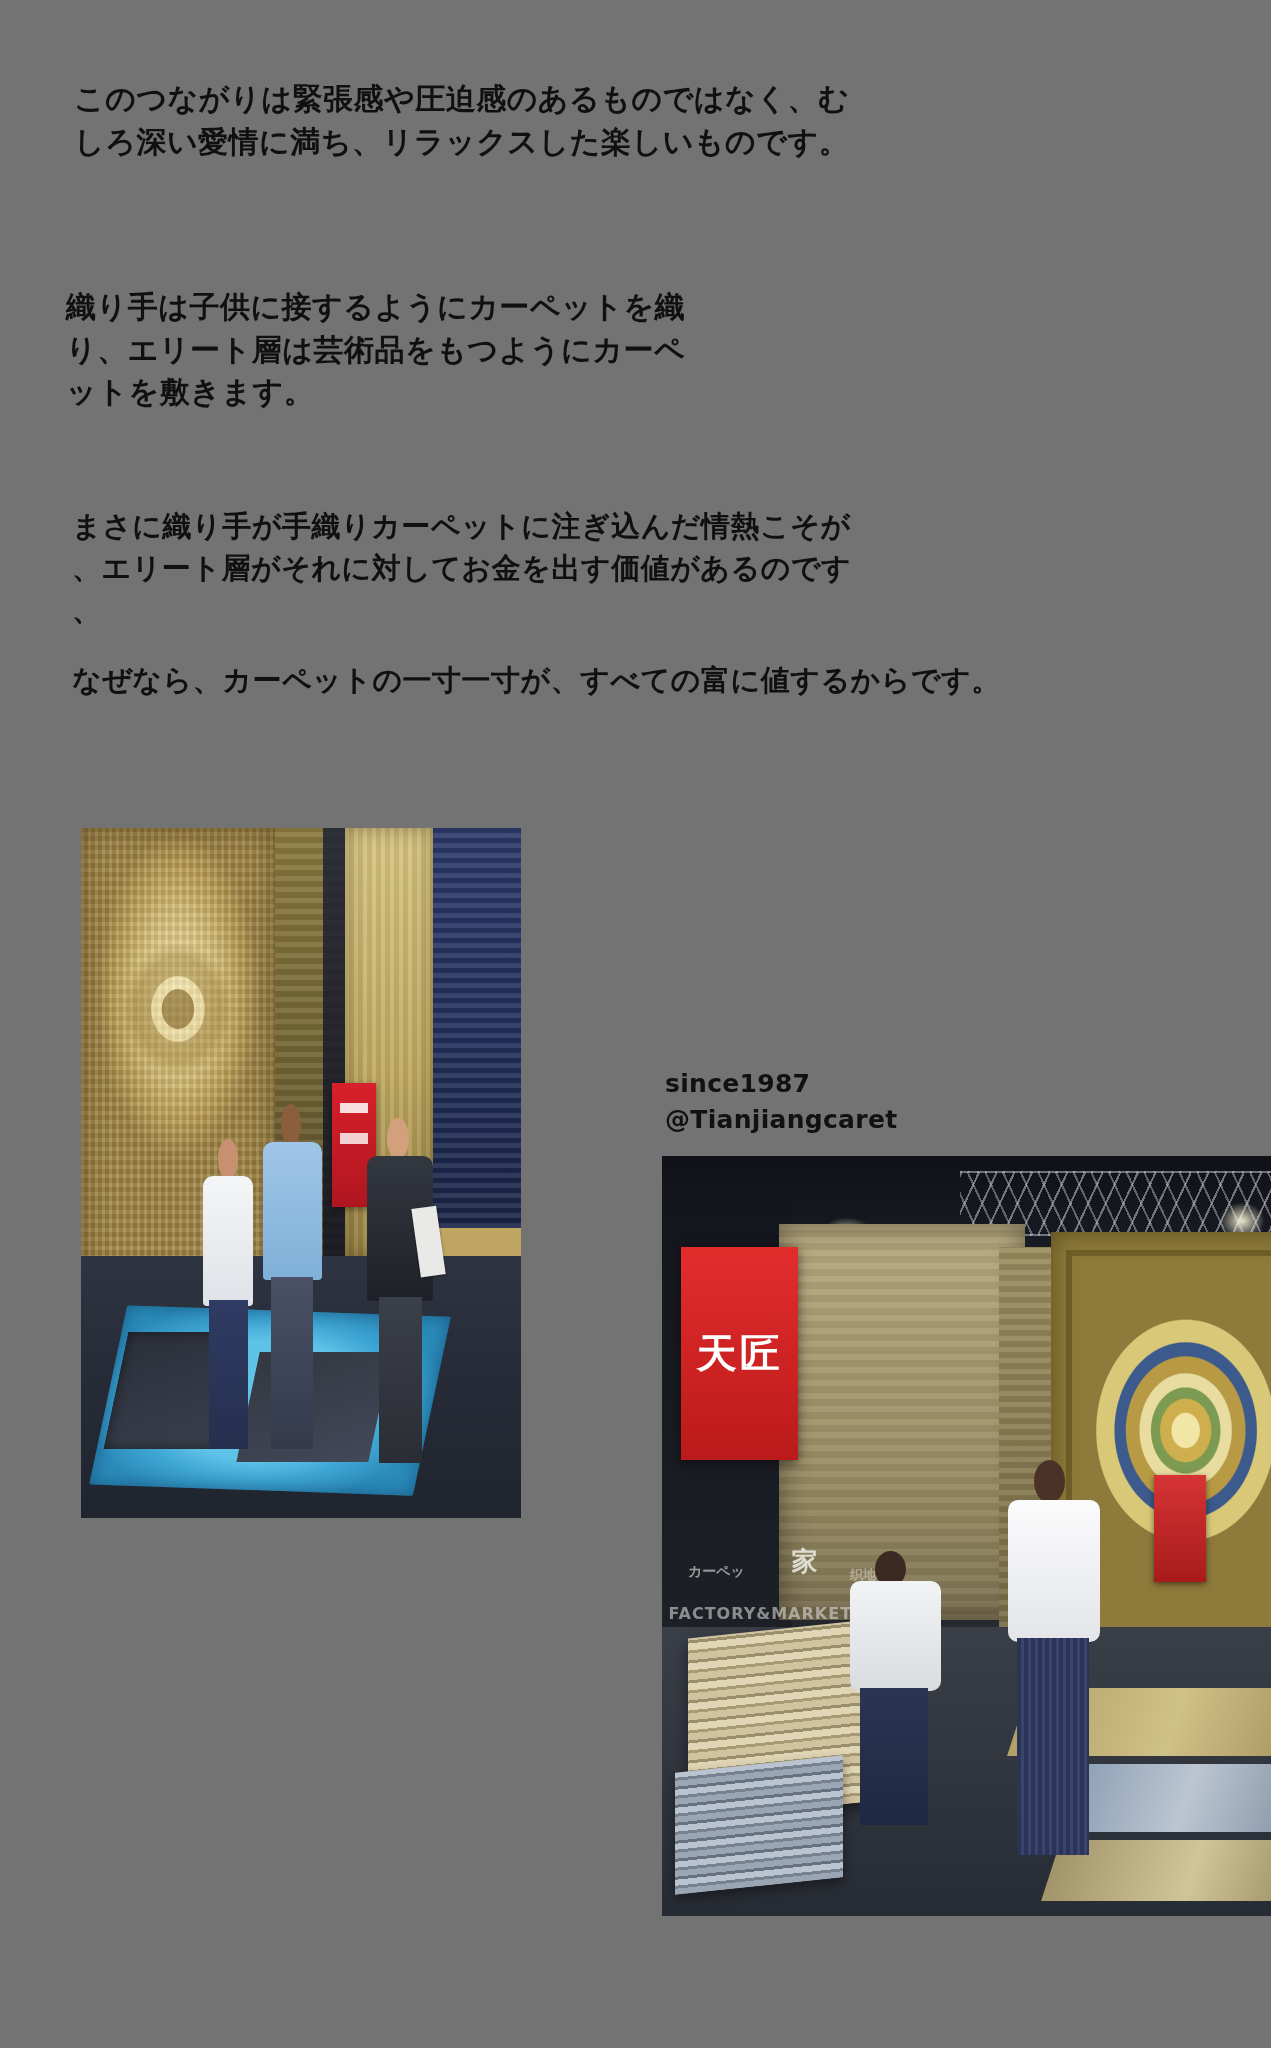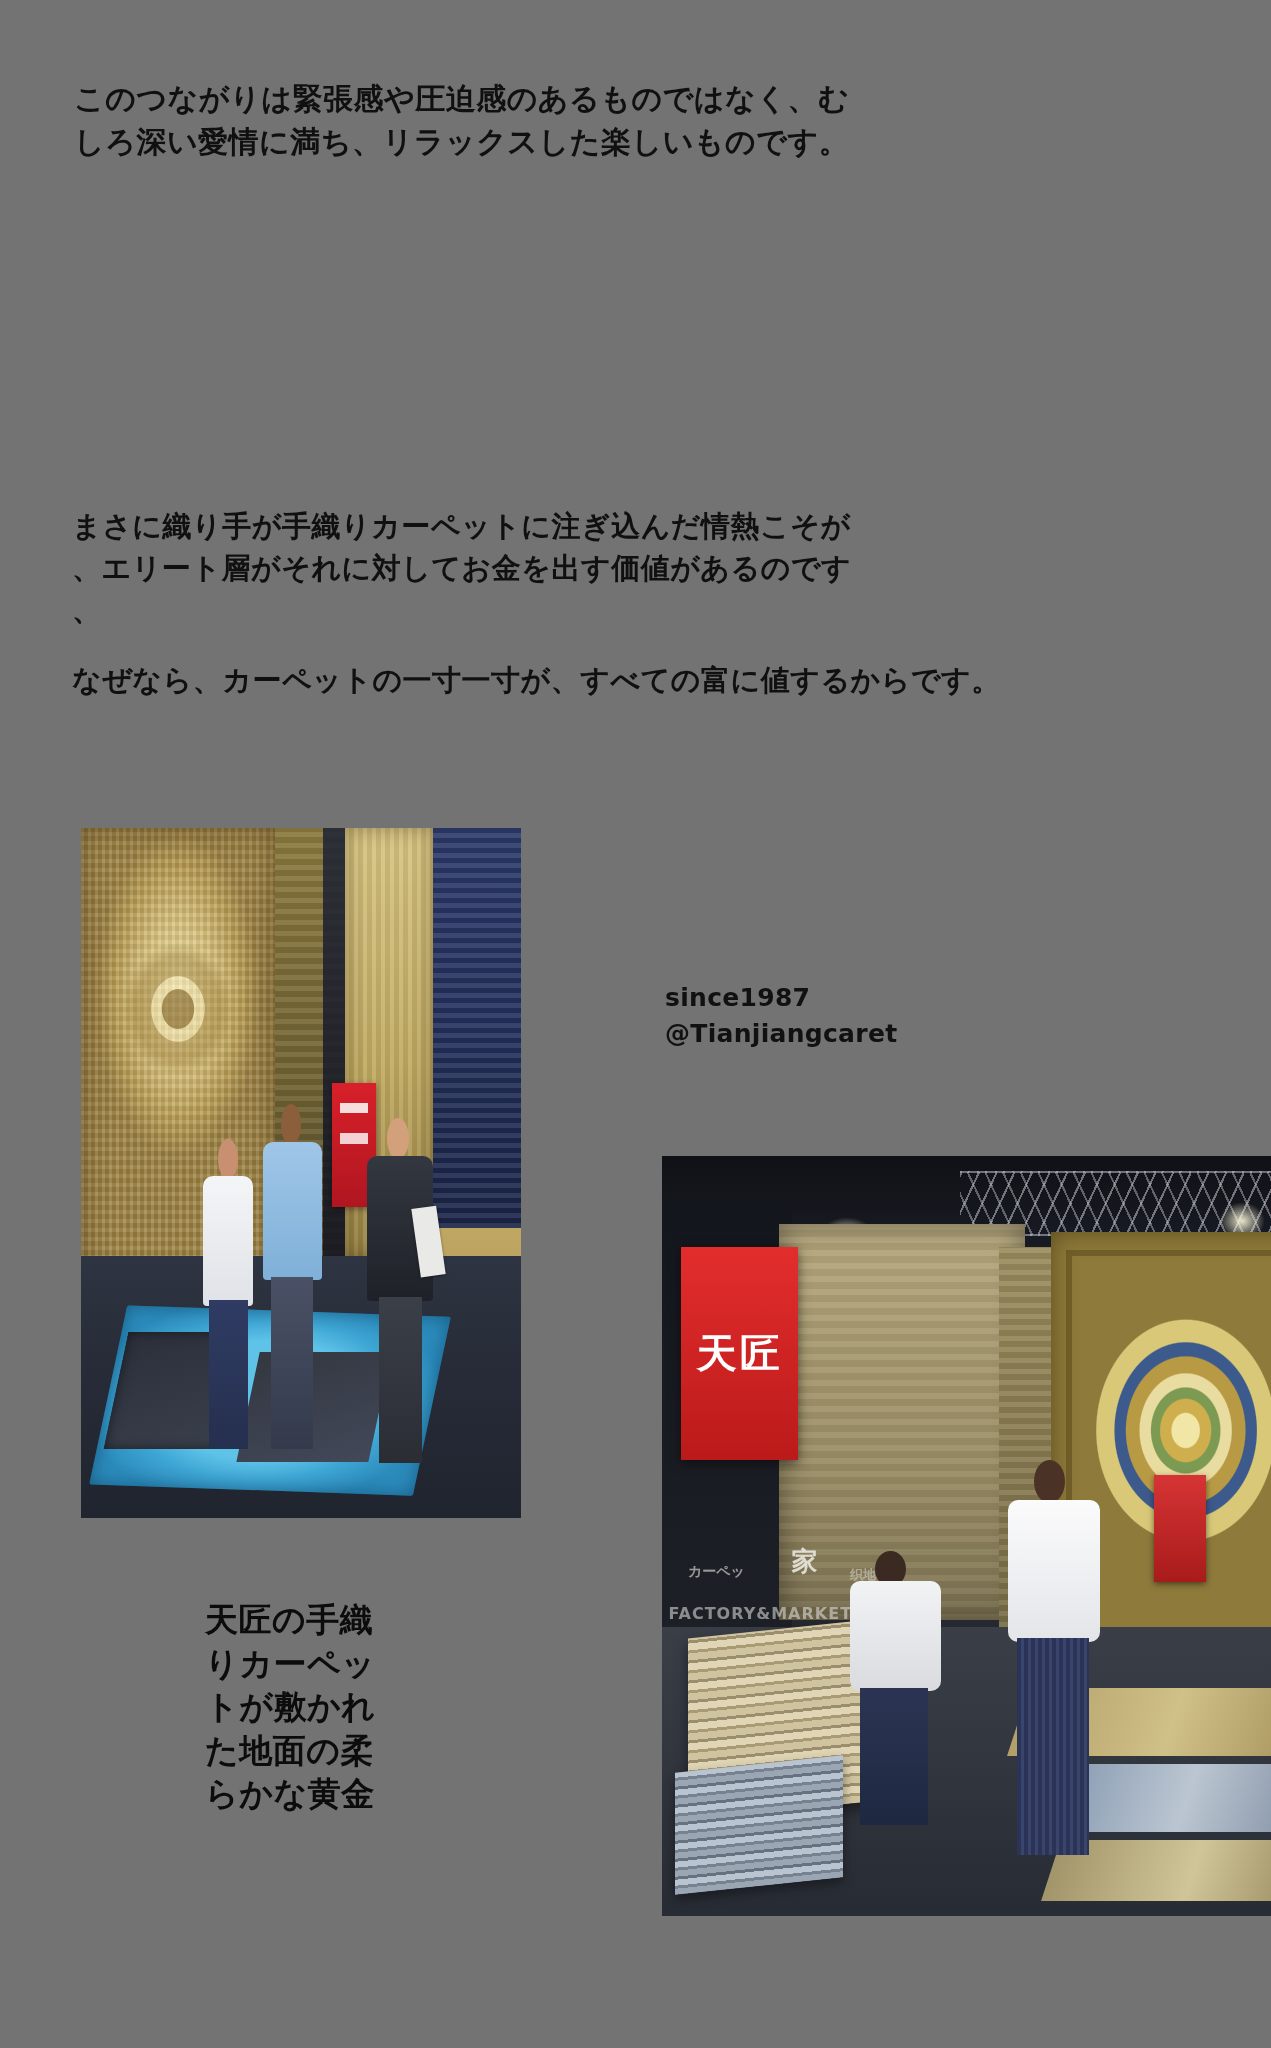--- a/index.html
+++ b/index.html
@@ -299,21 +299,21 @@
   }
   #rp-t1 { left: 4%; top: 53.5%; font-size: 14px; color: rgba(235,235,230,.6); }
   #rp-t2 { left: 20%; top: 51%; font-size: 26px; color: rgba(245,245,240,.8); }
   #rp-t3 { left: 1%; top: 59%; font-size: 16px; letter-spacing: 1px; color: rgba(230,230,225,.55); }
   #rp-t4 { left: 29%; top: 54%; font-size: 13px; color: rgba(235,235,230,.45); }
 
   
   .handle {
     position: absolute;
     left: 665px;
-    top: 980px;
+    top: 1066px;
     color: #111;
     font-weight: 700;
     font-size: 25px;
     line-height: 1.42;
     letter-spacing: .3px;
     white-space: pre-line;
     font-family: "DejaVu Sans", "Liberation Sans", sans-serif;
   }
 
   
@@ -330,20 +330,23 @@
     white-space: pre-line;
   }
 </style>
 </head>
 <body>
 
 <div class="page">
 
   <div class="para" id="para1">このつながりは緊張感や圧迫感のあるものではなく、む
 しろ深い愛情に満ち、リラックスした楽しいものです。</div>
+  <div class="para" id="para2">織り手は子供に接するようにカーペットを織
+り、エリート層は芸術品をもつようにカーペ
+ットを敷きます。</div>
   <div class="para" id="para3">まさに織り手が手織りカーペットに注ぎ込んだ情熱こそが
 、エリート層がそれに対してお金を出す価値があるのです
 、</div>
   <div class="para" id="para4">なぜなら、カーペットの一寸一寸が、すべての富に値するからです。</div>
 
   <div class="photo" id="photo-left">
     <div class="ph-inner">
       <div class="lp-bg"></div>
       <div class="lp-carpet-a"></div>
       <div class="lp-carpet-b"></div>
@@ -408,19 +411,14 @@
         <span class="legs"></span>
       </div>
       <div class="person rp-man2">
         <span class="p-head"></span>
         <span class="p-body"></span>
         <span class="legs"></span>
       </div>
     </div>
   </div>
 
-  <div class="caption">天匠の手織
-りカーペッ
-トが敷かれ
-た地面の柔
-らかな黄金</div>
 
 </div>
 
 </body></html>

